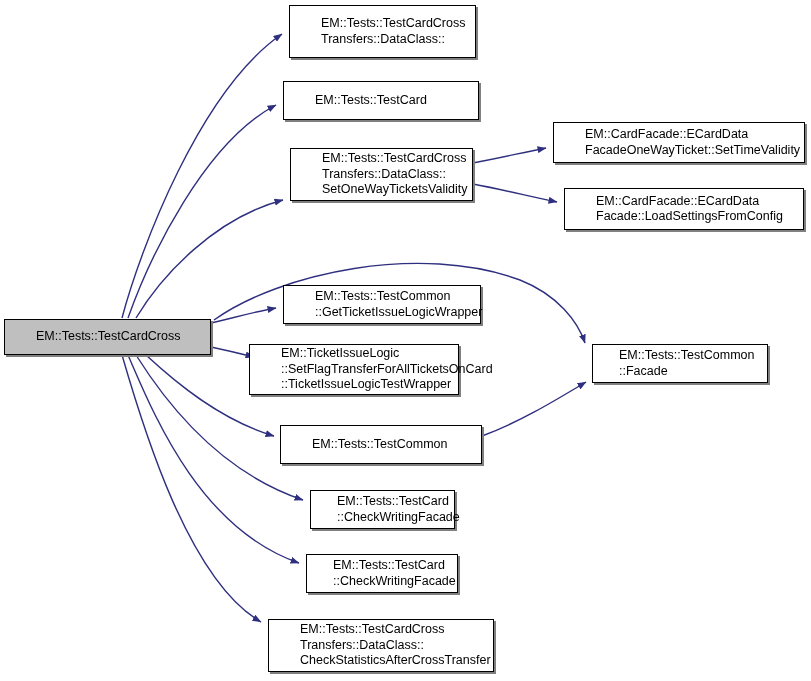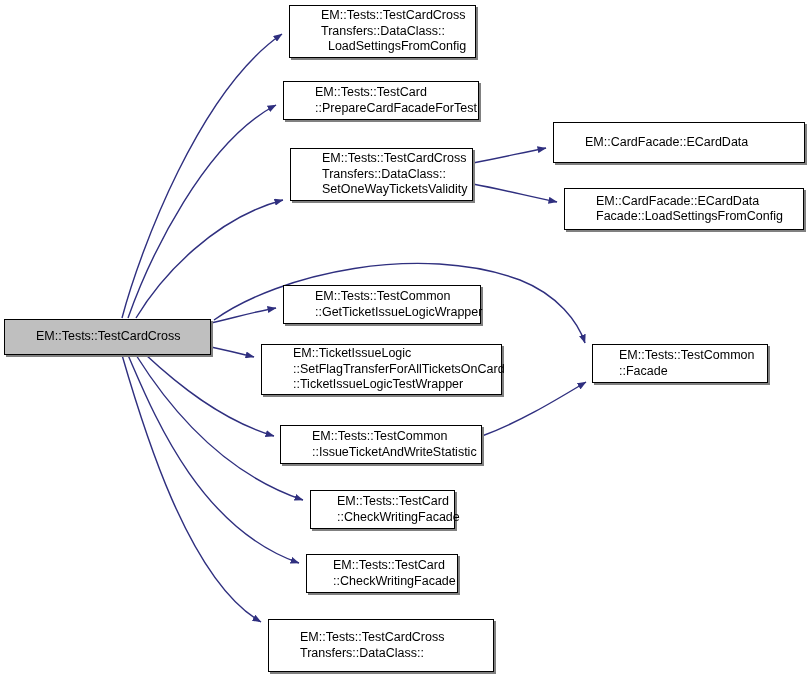--- a/index.html
+++ b/index.html
@@ -78,62 +78,61 @@
       </g>
   </svg>
 
   <div id="node-layer">
       <div class="node highlight" style="left: 4px; top: 319px; width: 207px; height: 36px;">
         <div class="line lft">EM::Tests::TestCardCross</div>
       </div>
       <div class="node" style="left: 289px; top: 5px; width: 187px; height: 53px;">
         <div class="line lft">EM::Tests::TestCardCross</div>
         <div class="line lft">Transfers::DataClass::</div>
-        <div class="line lft">  LoadSettingsFromConfig</div>
       </div>
       <div class="node" style="left: 283px; top: 81px; width: 196px; height: 39px;">
         <div class="line lft">EM::Tests::TestCard</div>
-        <div class="line lft">::PrepareCardFacadeForTest</div>
       </div>
       <div class="node" style="left: 290px; top: 148px; width: 183px; height: 53px;">
         <div class="line lft">EM::Tests::TestCardCross</div>
         <div class="line lft">Transfers::DataClass::</div>
         <div class="line lft">SetOneWayTicketsValidity</div>
       </div>
       <div class="node" style="left: 553px; top: 122px; width: 252px; height: 41px;">
         <div class="line lft">EM::CardFacade::ECardData</div>
+        <div class="line lft">FacadeOneWayTicket::SetTimeValidity</div>
       </div>
       <div class="node" style="left: 564px; top: 188px; width: 240px; height: 42px;">
         <div class="line lft">EM::CardFacade::ECardData</div>
         <div class="line lft">Facade::LoadSettingsFromConfig</div>
       </div>
       <div class="node" style="left: 283px; top: 285px; width: 198px; height: 39px;">
         <div class="line lft">EM::Tests::TestCommon</div>
         <div class="line lft">::GetTicketIssueLogicWrapper</div>
       </div>
-      <div class="node" style="left: 261px; top: 344px; width: 241px; height: 51px;">
+      <div class="node" style="left: 249px; top: 344px; width: 210px; height: 51px;">
         <div class="line lft">EM::TicketIssueLogic</div>
         <div class="line lft">::SetFlagTransferForAllTicketsOnCard</div>
         <div class="line lft">::TicketIssueLogicTestWrapper</div>
       </div>
       <div class="node" style="left: 280px; top: 425px; width: 202px; height: 39px;">
         <div class="line lft">EM::Tests::TestCommon</div>
-        <div class="line lft">::IssueTicketAndWriteStatistic</div>
       </div>
       <div class="node" style="left: 592px; top: 344px; width: 176px; height: 39px;">
         <div class="line">EM::Tests::TestCommon</div>
         <div class="line">::Facade</div>
       </div>
       <div class="node" style="left: 310px; top: 490px; width: 145px; height: 39px;">
         <div class="line">EM::Tests::TestCard</div>
         <div class="line">::CheckWritingFacade</div>
       </div>
       <div class="node" style="left: 306px; top: 554px; width: 152px; height: 39px;">
         <div class="line">EM::Tests::TestCard</div>
         <div class="line">::CheckWritingFacade</div>
       </div>
       <div class="node" style="left: 268px; top: 619px; width: 226px; height: 53px;">
         <div class="line lft">EM::Tests::TestCardCross</div>
         <div class="line lft">Transfers::DataClass::</div>
+        <div class="line lft">CheckStatisticsAfterCrossTransfer</div>
       </div>
     </div>
 
 </div>
 
 </body></html>

